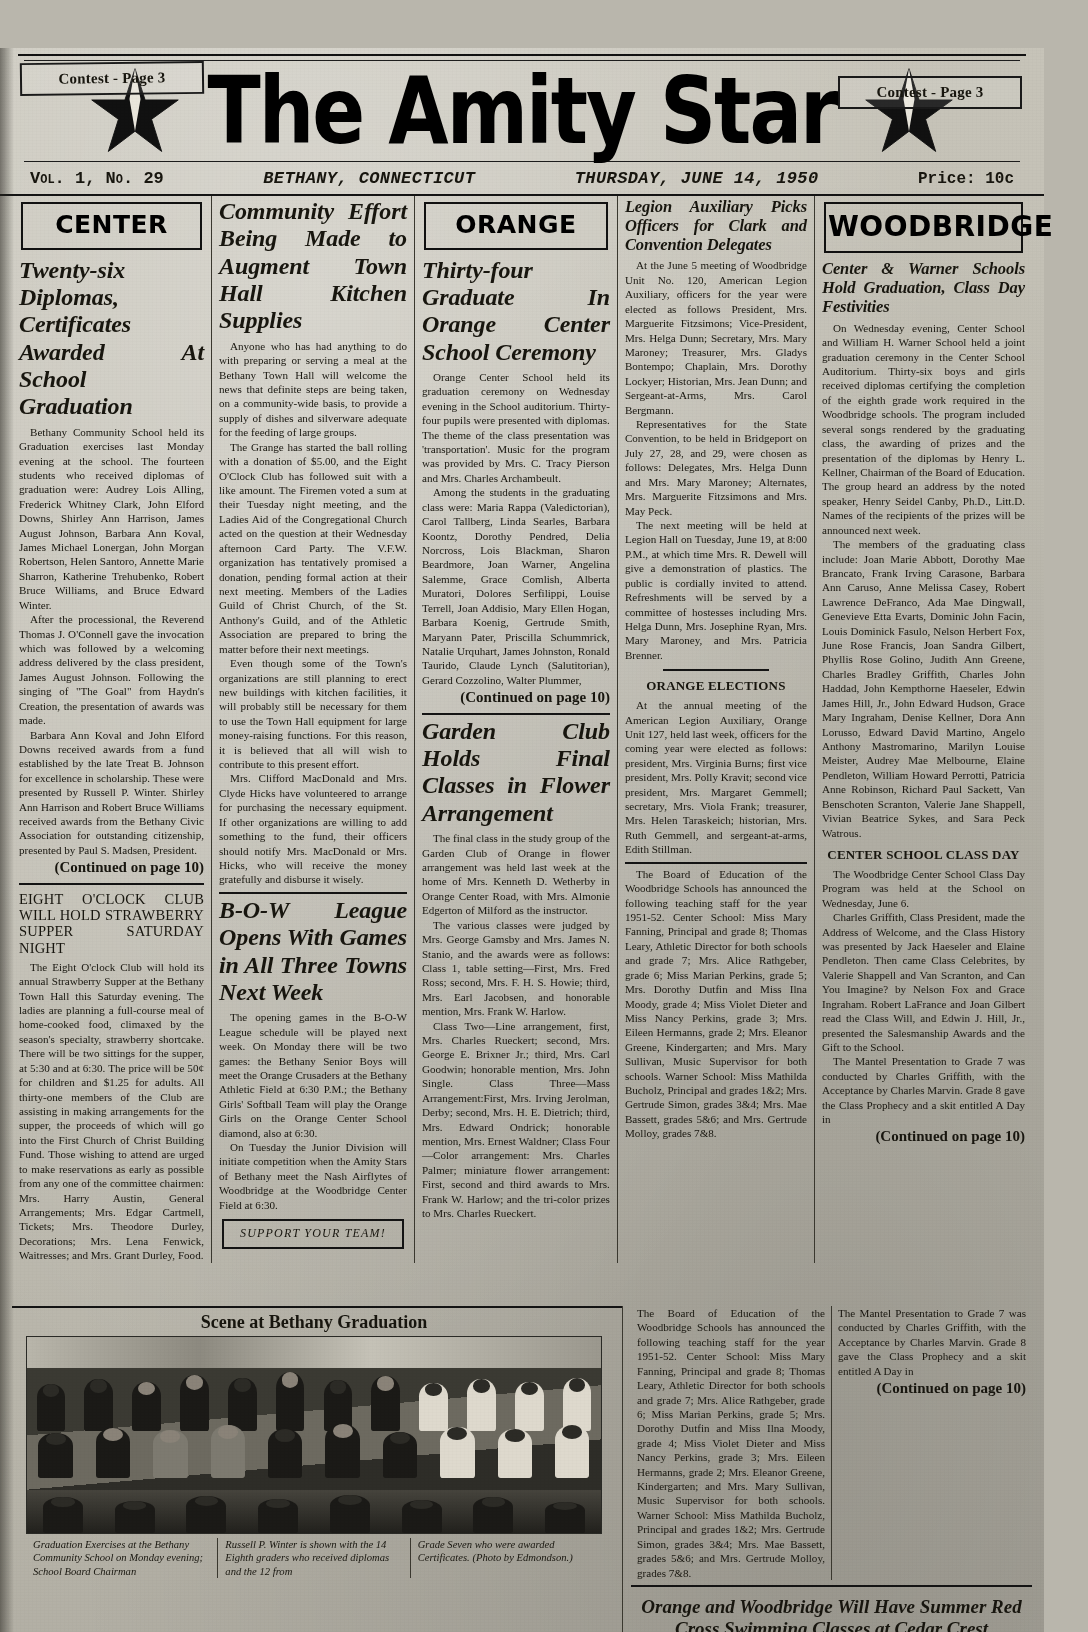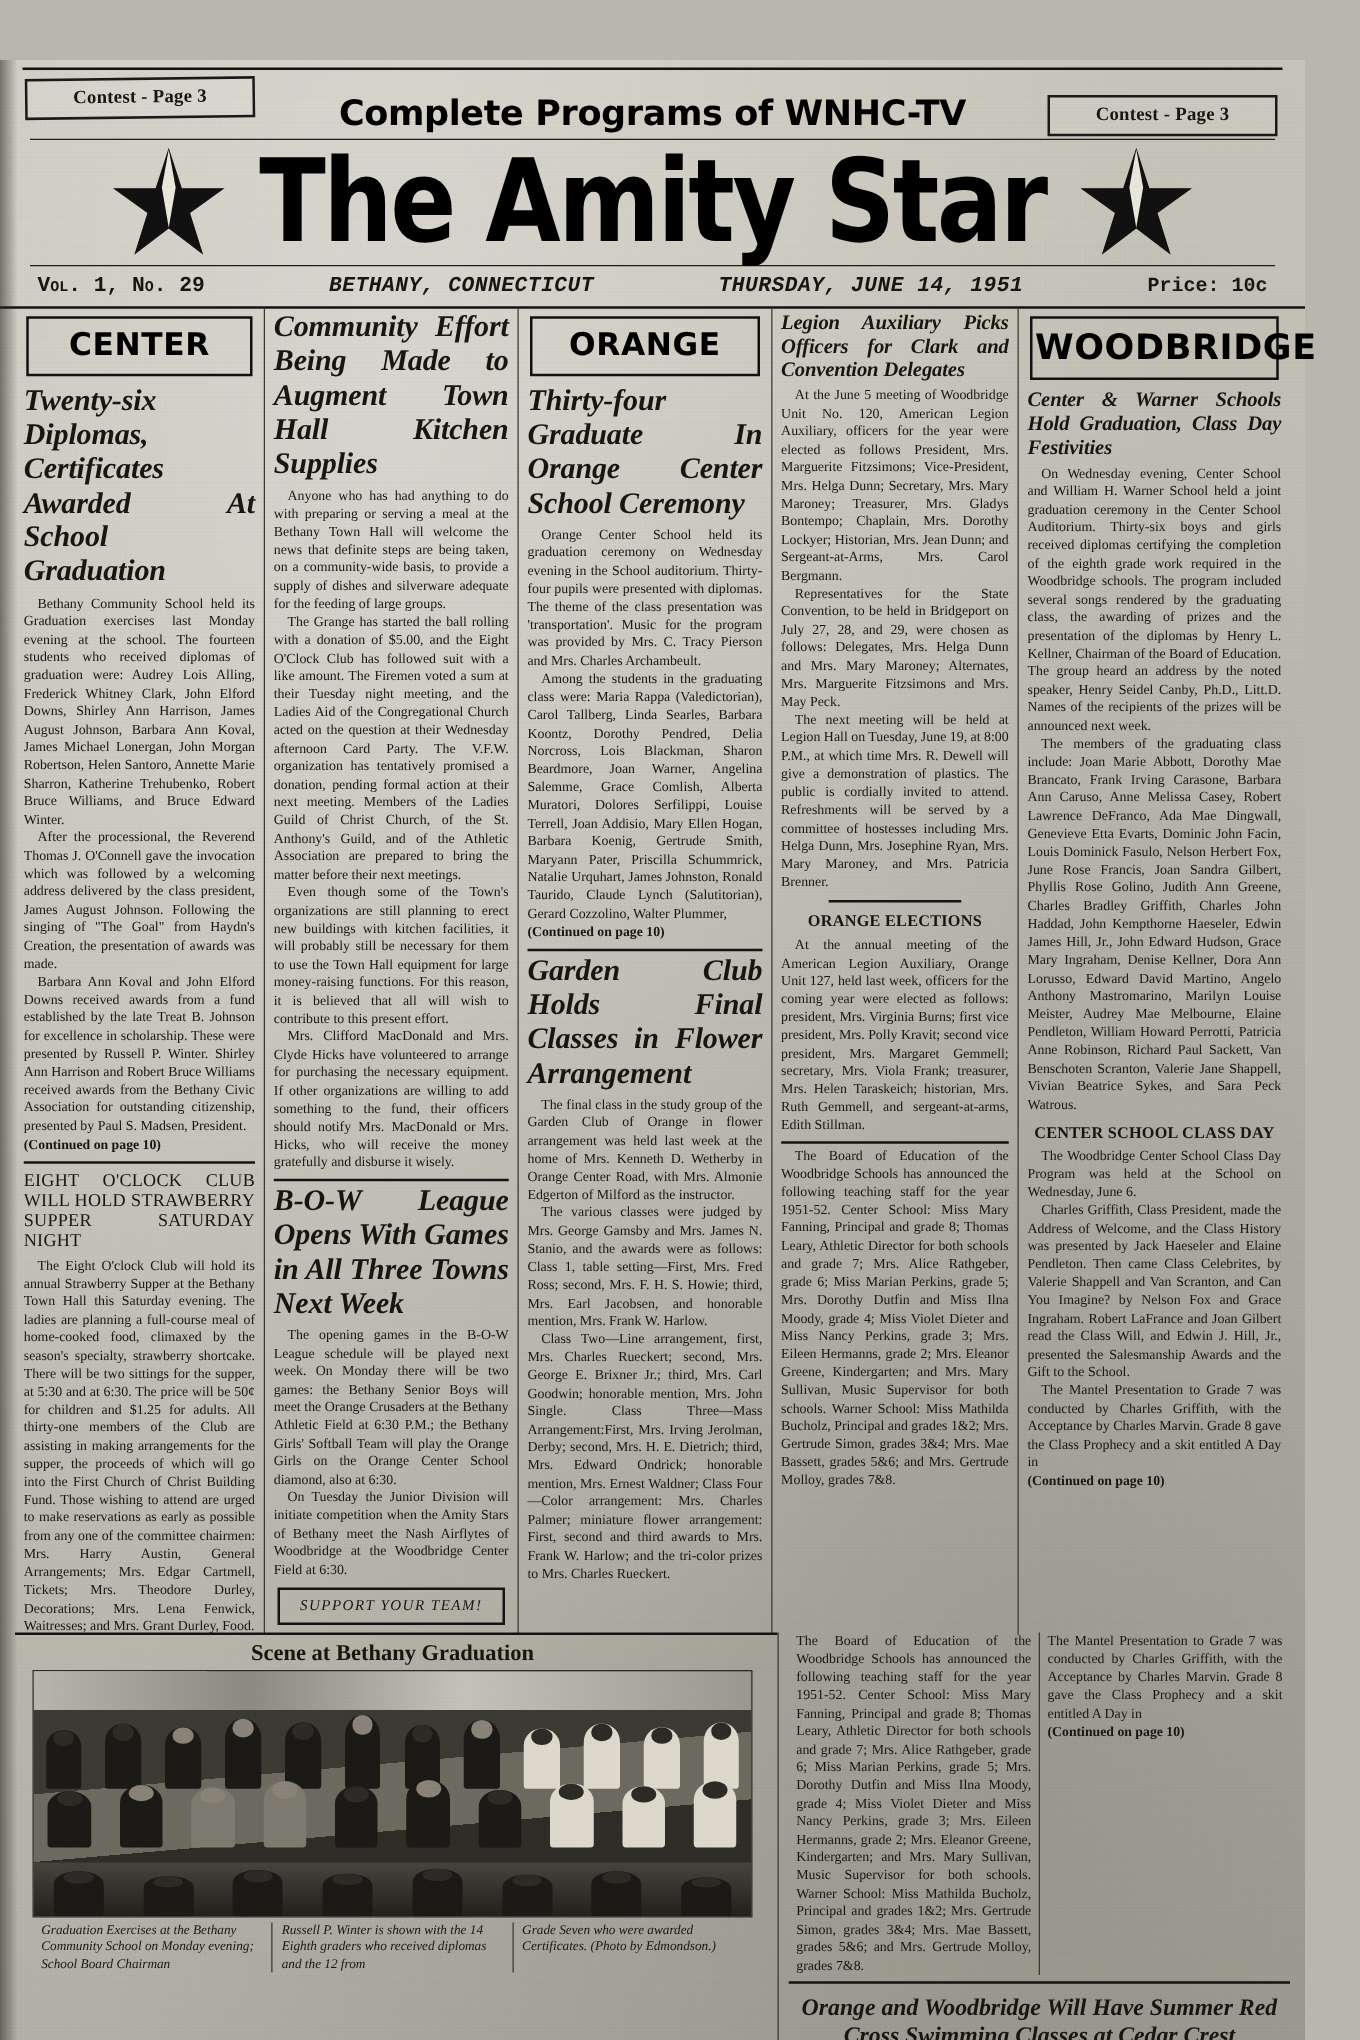--- a/index.html
+++ b/index.html
@@ -87,21 +87,21 @@
     line-height:1.14;margin:2px 0 4px 0;letter-spacing:-.1px;
   }
   .hed-ital.sm{font-size:16.5px;}
   .hed-caps{
     font-size:14.5px;line-height:1.12;margin:6px 0 4px 0;
     letter-spacing:.2px;
   }
   .hed-center{text-align:center;font-weight:bold;font-size:13px;margin:7px 0 3px 0;letter-spacing:.2px;}
   p{margin:0;text-indent:11px;}
   p.noind{text-indent:0;}
-  .contd{text-align:left;font-weight:bold;font-size:11px;text-indent:0;margin-top:1px;}
+  .contd{text-align:right;font-weight:bold;font-size:15px;text-indent:0;margin-top:1px;}
   .divider{border-top:2px solid #141414;margin:5px 0 3px 0;}
   .divider-short{border-top:2.5px solid #141414;margin:7px auto 5px auto;width:58%;}
   .support{
     border:2px solid #141414;text-align:center;font-style:italic;
     font-size:12px;letter-spacing:1.2px;padding:5px 2px;margin:7px 3px 4px 3px;
   }
 
   
   .bottom{
     position:absolute;left:12px;right:12px;top:1258px;bottom:4px;
@@ -150,42 +150,41 @@
 <body>
 
 <div class="page">
 
   <div class="masthead">
     <div class="top-rule"></div>
 
     <div class="contest-box contest-left">Contest - Page 3</div>
     <div class="contest-box contest-right">Contest - Page 3</div>
 
-    <div class="wnhc">Complete Programs of WNHC-TV</div>
     <div class="rule-thin"></div>
 
     <div class="title-row">
       <svg class="star" viewBox="0 0 100 100">
         <polygon points="50,4 61,38 97,38 68,59 79,94 50,72 21,94 32,59 3,38 39,38" fill="#111" stroke="#111" stroke-width="1"></polygon>
         <polygon points="50,4 56,37 50,72 44,37" fill="#e9e6dc"></polygon>
         <polygon points="97,38 68,59 50,72" fill="#2a2a26"></polygon>
       </svg>
       <div class="paper-title">The Amity Star</div>
       <svg class="star" viewBox="0 0 100 100">
         <polygon points="50,4 61,38 97,38 68,59 79,94 50,72 21,94 32,59 3,38 39,38" fill="#111" stroke="#111" stroke-width="1"></polygon>
         <polygon points="50,4 56,37 50,72 44,37" fill="#e9e6dc"></polygon>
         <polygon points="3,38 32,59 50,72" fill="#2a2a26"></polygon>
       </svg>
     </div>
 
     <div class="rule-thin"></div>
     <div class="dateline">
       <span class="vol">Vol. 1, No. 29</span>
       <span class="city">BETHANY, CONNECTICUT</span>
-      <span class="date">THURSDAY,  JUNE 14, 1951</span>
+      <span class="date">THURSDAY,  JUNE 14, 1950</span>
       <span class="price">Price: 10c</span>
     </div>
   </div>
 
   <div class="cols">
 
     <div class="col c1">
       <div class="town-banner">CENTER</div>
       <div class="hed-ital">Twenty-six Diplomas, Certificates Awarded At School Graduation</div>
       <p>Bethany Community School held its Graduation exercises last Monday evening at the school. The fourteen students who received diplomas of graduation were: Audrey Lois Alling, Frederick Whitney Clark, John Elford Downs, Shirley Ann Harrison, James August Johnson, Barbara Ann Koval, James Michael Lonergan, John Morgan Robertson, Helen Santoro, Annette Marie Sharron, Katherine Trehubenko, Robert Bruce Williams, and Bruce Edward Winter.</p>

